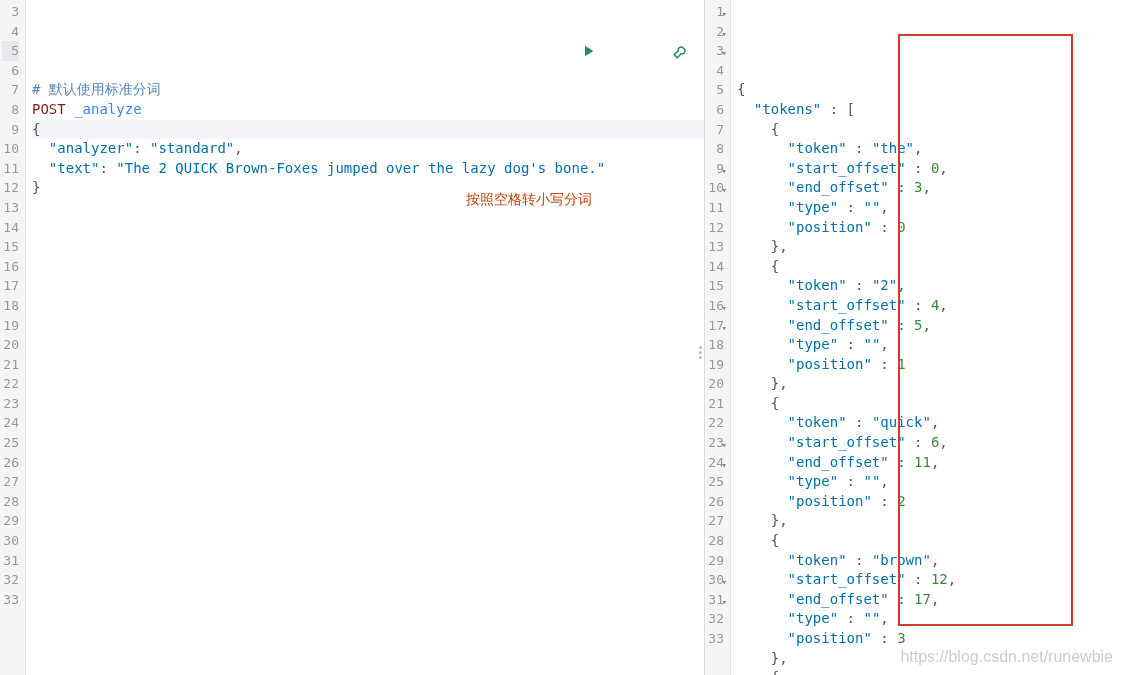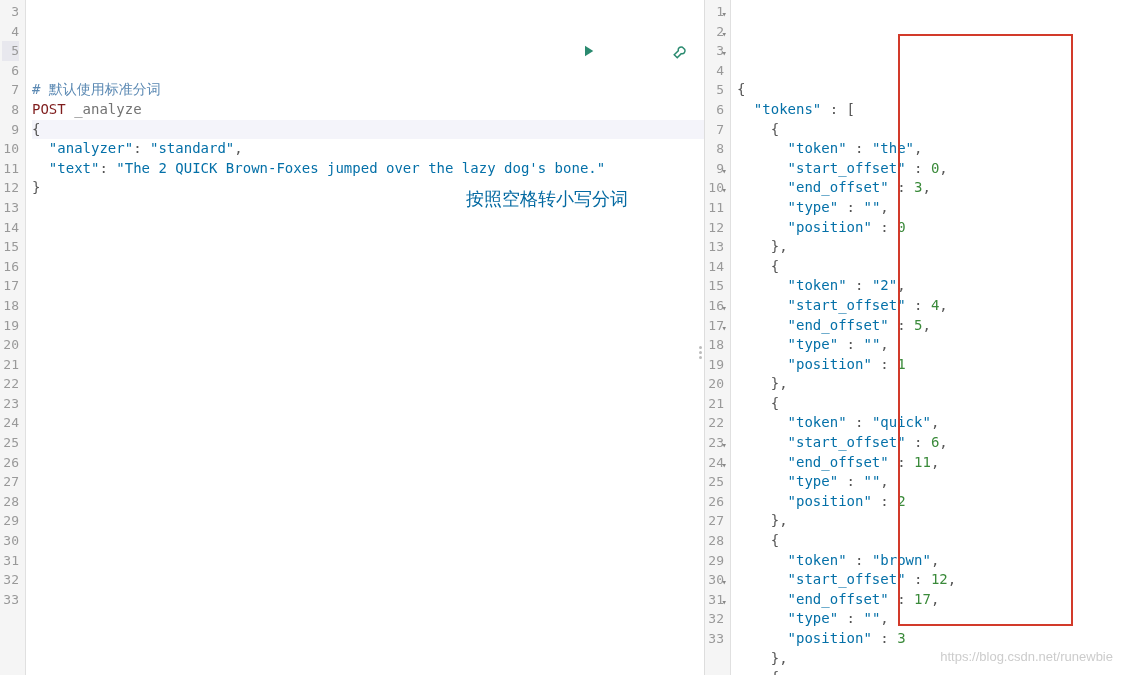--- a/index.html
+++ b/index.html
@@ -38,55 +38,55 @@
     flex: 1;
     padding: 2px 0 0 6px;
     line-height: 19.6px;
     white-space: pre;
     position: relative;
   }
   .code-line { height: 19.6px; display:block; }
   .code-line.hl { background:#f4f4fa; }
   .comment { color: #5b89b3; text-align: center; }
   .method { color: #7f1d1d; }
-  .path { color: #737373; }
+  .path { color: #3b82f6; }
   .key { color: #0470a8; }
   .str { color: #0470a8; }
   .num { color: #3a8a3a; }
   .punct { color: #555; }
   .run-icons {
     position: absolute;
     top: 22px; right: 14px;
     display: flex; gap: 8px;
     color: #2a8a6f;
   }
   .run-icons svg { width:18px; height:18px; }
   .annotation {
     position: absolute;
-    color: #0369a1;
+    color: #c2410c;
     font-family: "Microsoft YaHei", sans-serif;
-    font-size: 18px;
+    font-size: 14px;
     font-weight: 500;
   }
   .anno-left { top: 190px; left: 440px; }
   .highlight-box {
     position: absolute;
     border: 2px solid #d23a2a;
     pointer-events: none;
   }
   .hb-right { top: 34px; left: 167px; width: 175px; height: 592px; }
   .drag-handle {
     position:absolute; left:-6px; top:50%; width:6px; height:30px;
     display:flex; flex-direction:column; justify-content:center; gap:2px;
     color:#bbb;
   }
   .drag-handle span{ width:3px;height:3px;background:#bbb;border-radius:50%;}
   .watermark{
     position:absolute; bottom:8px; right:18px; color:#ccc;
-    font-family:sans-serif; font-size:13px;
+    font-family:sans-serif; font-size:16px;
   }
 </style>
 </head>
 <body>
 
 <div class="pane left-pane">
   <div class="gutter" id="left-gutter">
       <span class="ln">3</span>
       <span class="ln">4</span>
       <span class="ln hl">5</span>

